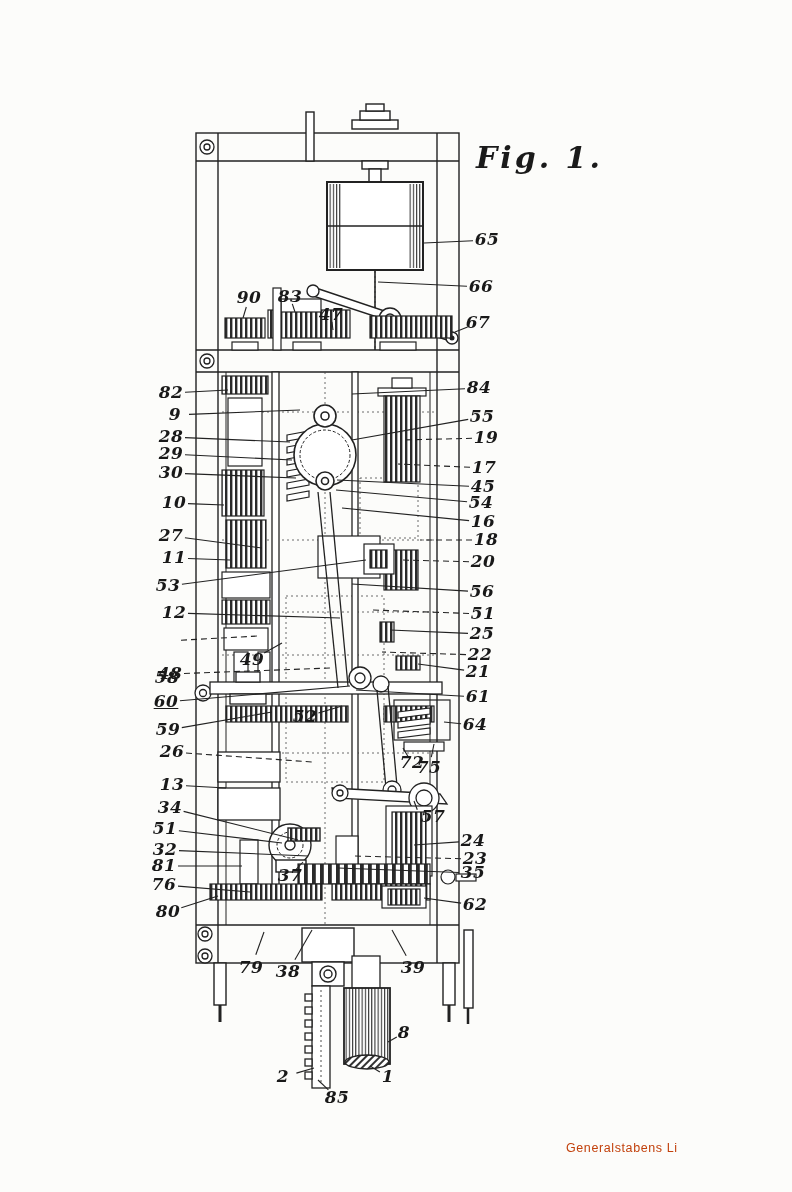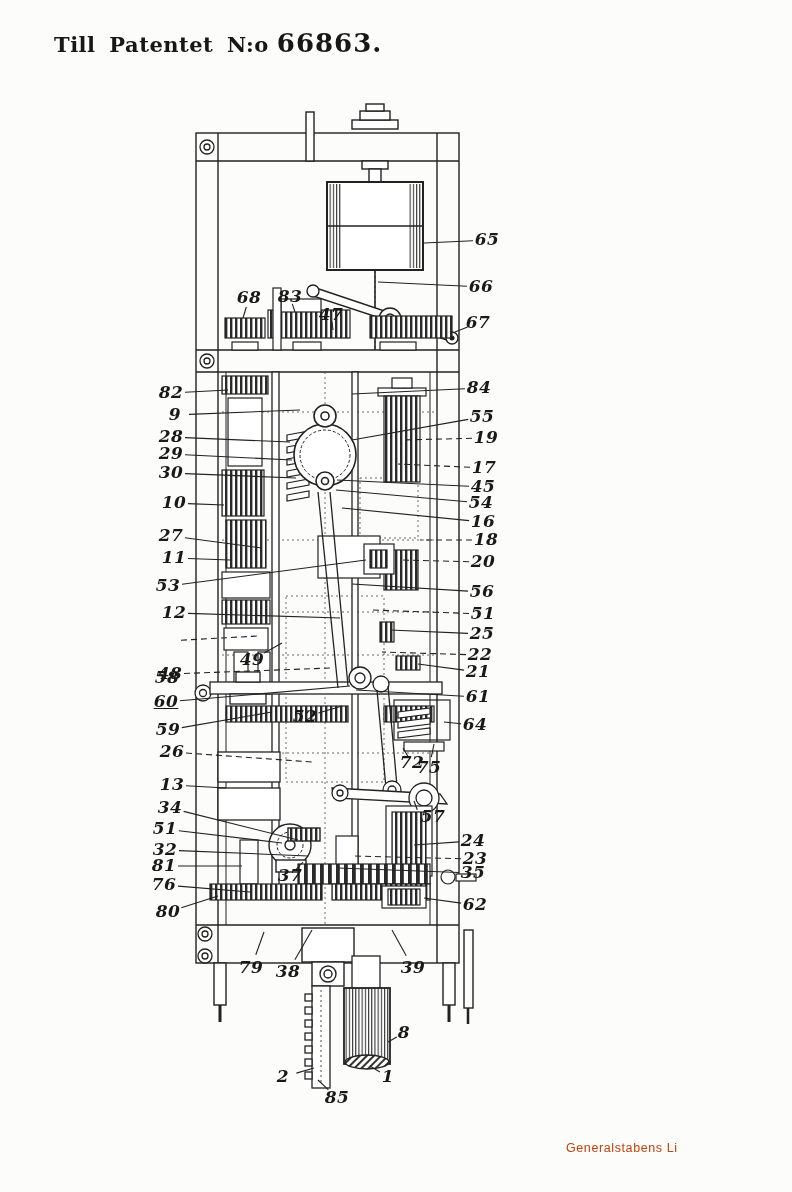--- a/index.html
+++ b/index.html
@@ -35,23 +35,20 @@
     position:absolute;transform:translate(-50%,-55%);
     font-family:"DejaVu Serif", serif;font-style:italic;font-weight:600;
     font-size:17px;color:#191919;letter-spacing:0.5px;white-space:nowrap;
   }
 </style>
 </head>
 <body>
 
 <div id="page">
 
-  <div class="header">
-    <span class="prefix">Till Patentet N:o</span><span class="number">66863.</span>
-  </div>
 
   <svg id="drawing-svg" width="792" height="1192" viewBox="0 0 792 1192" xmlns="http://www.w3.org/2000/svg">
     <defs>
       <pattern id="teeth" width="5" height="8" patternUnits="userSpaceOnUse">
         <rect width="5" height="8" fill="#ffffff"></rect>
           <rect width="2.4" height="8" fill="#2a2a2a"></rect>
       </pattern>
       <pattern id="bigteeth" width="8" height="10" patternUnits="userSpaceOnUse">
         <rect width="8" height="10" fill="#ffffff"></rect>
           <rect width="3.8" height="10" fill="#2a2a2a"></rect>
@@ -343,21 +340,21 @@
         <line x1="296.4" y1="1073.1" x2="314" y2="1068"></line>
         <line x1="379.9" y1="1072.0" x2="370" y2="1066"></line>
         <line x1="328.4" y1="1089.9" x2="318" y2="1080"></line>
       </g>
   </svg>
 
   <div id="callout-layer">
       <span class="callout" style="left: 487px; top: 240px;">65</span>
       <span class="callout" style="left: 481px; top: 287px;">66</span>
       <span class="callout" style="left: 478px; top: 323px;">67</span>
-      <span class="callout" style="left: 249px; top: 298px;">68</span>
+      <span class="callout" style="left: 249px; top: 298px;">90</span>
       <span class="callout" style="left: 290px; top: 297px;">83</span>
       <span class="callout" style="left: 331px; top: 315px;">47</span>
       <span class="callout" style="left: 171px; top: 393px;">82</span>
       <span class="callout" style="left: 175px; top: 415px;">9</span>
       <span class="callout" style="left: 171px; top: 437px;">28</span>
       <span class="callout" style="left: 171px; top: 454px;">29</span>
       <span class="callout" style="left: 171px; top: 473px;">30</span>
       <span class="callout" style="left: 174px; top: 503px;">10</span>
       <span class="callout" style="left: 171px; top: 536px;">27</span>
       <span class="callout" style="left: 174px; top: 558px;">11</span>
@@ -403,16 +400,17 @@
       <span class="callout" style="left: 475px; top: 905px;">62</span>
       <span class="callout" style="left: 251px; top: 968px;">79</span>
       <span class="callout" style="left: 288px; top: 972px;">38</span>
       <span class="callout" style="left: 413px; top: 968px;">39</span>
       <span class="callout" style="left: 404px; top: 1033px;">8</span>
       <span class="callout" style="left: 283px; top: 1077px;">2</span>
       <span class="callout" style="left: 388px; top: 1077px;">1</span>
       <span class="callout" style="left: 337px; top: 1098px;">85</span>
     </div>
 
+  <div class="figure-label">Fig. 1.</div>
 
   <div class="printer-credit">Generalstabens Li</div>
 
 </div>
 
 </body></html>

